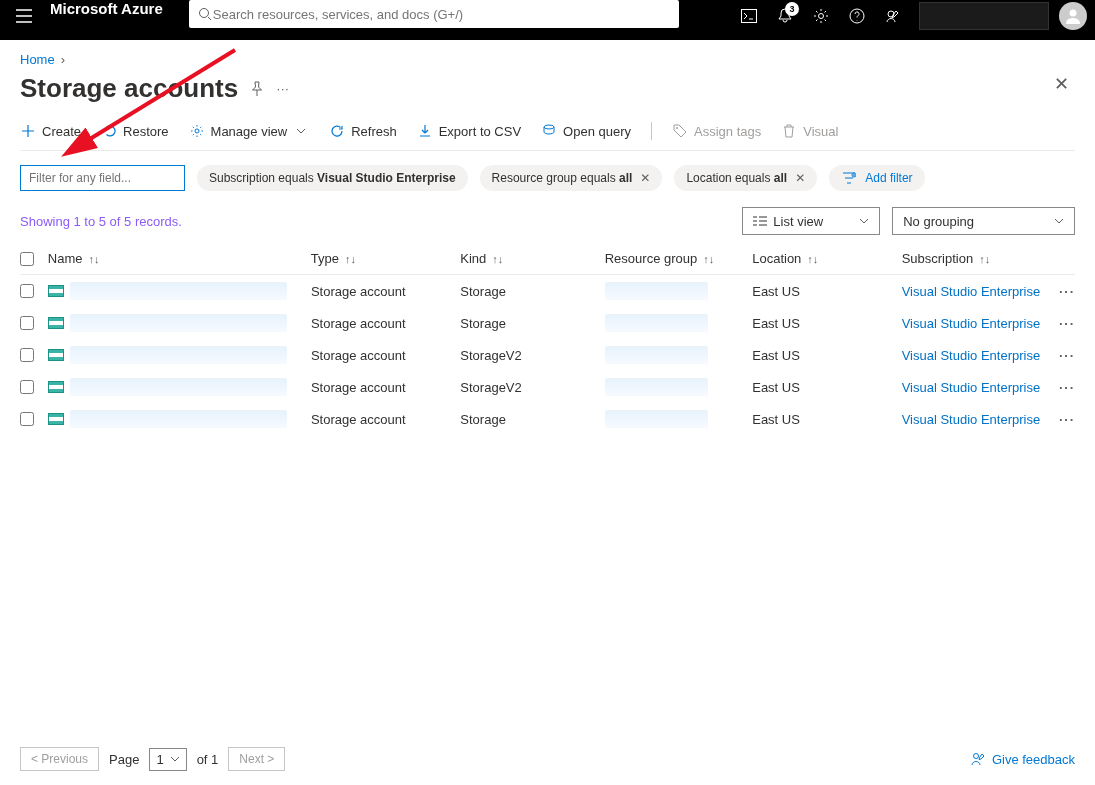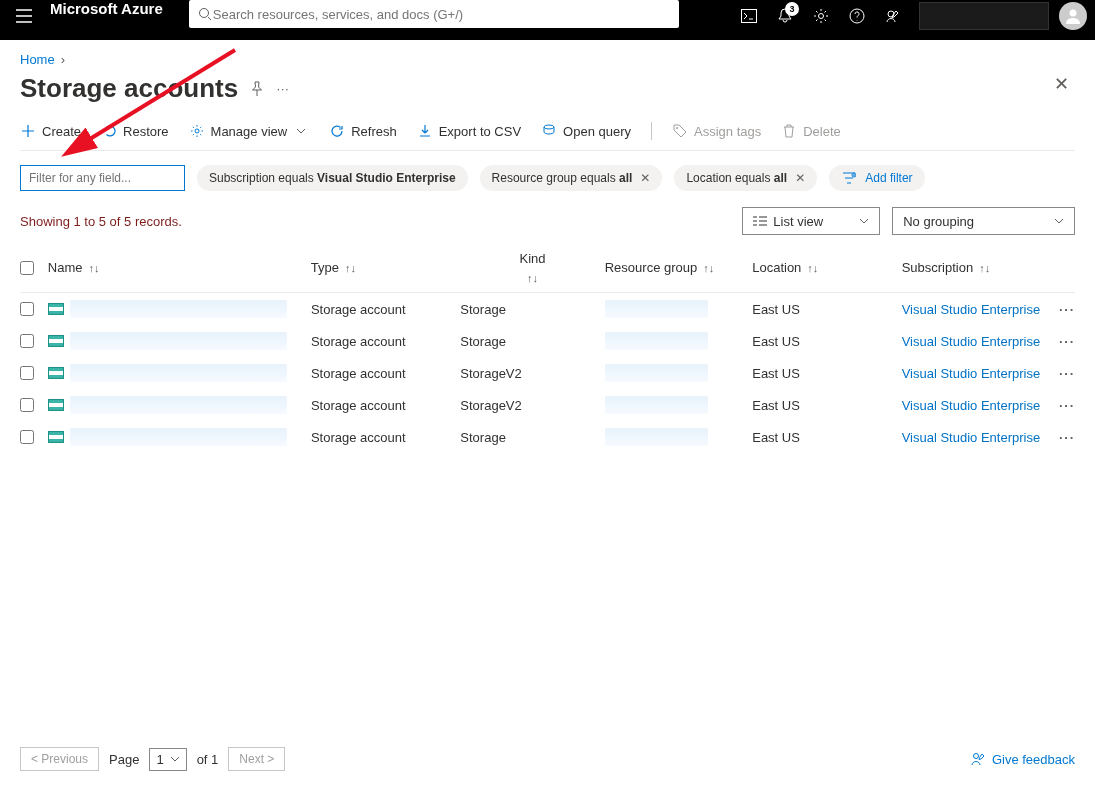--- a/index.html
+++ b/index.html
@@ -41,36 +41,36 @@
 
 .filterrow { display: flex; align-items: center; gap: 12px; margin-top: 14px; flex-wrap: wrap; }
 .filterinput { border: 1px solid #0078d4; height: 26px; width: 165px; padding: 0 8px; font-size: 12px; color: #605e5c; outline: none; }
 .pill { background: #f3f2f1; border-radius: 14px; height: 26px; display: flex; align-items: center; padding: 0 12px; font-size: 12px; color: #323130; gap: 8px; cursor: pointer; }
 .pill .x { color: #605e5c; cursor: pointer; }
 .pill.addf { color: #0078d4; }
 .pill .ticon { color: #0078d4; }
 
 
 .records-row { display: flex; align-items: center; justify-content: space-between; margin-top: 16px; }
-.records-text { font-size: 13px; color: #7f1d1d; }
+.records-text { font-size: 13px; color: #8b5cf6; }
 .rightctrls { display: flex; gap: 12px; }
 .select { border: 1px solid #8a8886; height: 28px; display: flex; align-items: center; padding: 0 10px; font-size: 13px; gap: 80px; cursor: pointer; }
 .select.narrow { gap: 36px; }
 
 
 .table { width: 100%; }
 .thead { display: flex; align-items: center; border-bottom: 1px solid #edebe9; padding: 8px 0; margin-top: 8px;}
 .th, .td { font-size: 13px; }
 .th { font-weight: 400; display: flex; align-items: center; gap: 6px; }
 .sorticon { color: #605e5c; font-size: 11px; }
 .col-check { width: 28px; display:flex; align-items:center; }
 .col-icon { width: 22px; }
 .col-name { width: 264px; }
 .col-type { width: 150px; }
-.col-kind { width: 145px; flex-direction: column; }
+.col-kind { width: 145px; }
 .col-rg { width: 148px; }
 .col-loc { width: 150px; }
 .col-sub { width: 150px; }
 .col-more { width: 24px; text-align: right; color: #605e5c; cursor: pointer; font-weight:700; letter-spacing:1px;}
 .trow { display: flex; align-items: center; padding: 7px 0; }
 .trow + .trow { }
 input[type=checkbox] { width: 14px; height: 14px; }
 .sicon { width: 16px; height: 12px; background: linear-gradient(#3ab5a8 0 33%, #fff 33% 66%, #3ab5a8 66% 100%); border:1px solid #1a9287; }
 .link { color: #0072c6; text-decoration: none; }
 .blur { background: linear-gradient(#e8f2fc,#f5faff); height: 18px; border-radius: 2px; width: 90%; }
@@ -234,21 +234,21 @@
           </svg>
         </span>
       <span>Assign tags</span>
     </div>
     <div class="tbtn disabled">
       <span class="ticon">
           <svg width="14" height="14">
             <path d="M2 3h10M5 3V1h4v2M3 3l1 10h6l1-10" stroke="#a19f9d" fill="none"></path>
           </svg>
         </span>
-      <span>Delete</span>
+      <span>Visual</span>
     </div>
   </div>
 
   <div class="filterrow">
     <input class="filterinput" placeholder="Filter for any field..." style="">
     <div class="pill">
       <span><span>Subscription equals </span><b>Visual Studio Enterprise</b></span>
     </div>
     <div class="pill">
       <span><span>Resource group equals </span><b>all</b></span>

